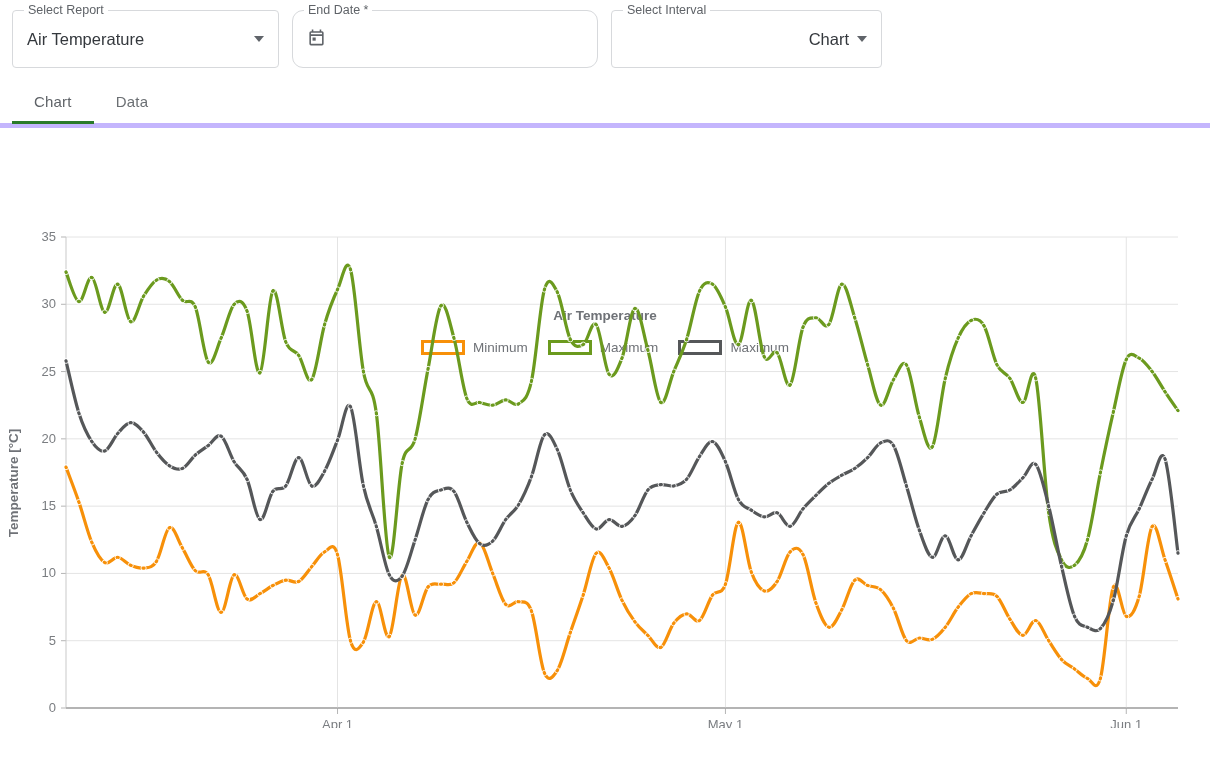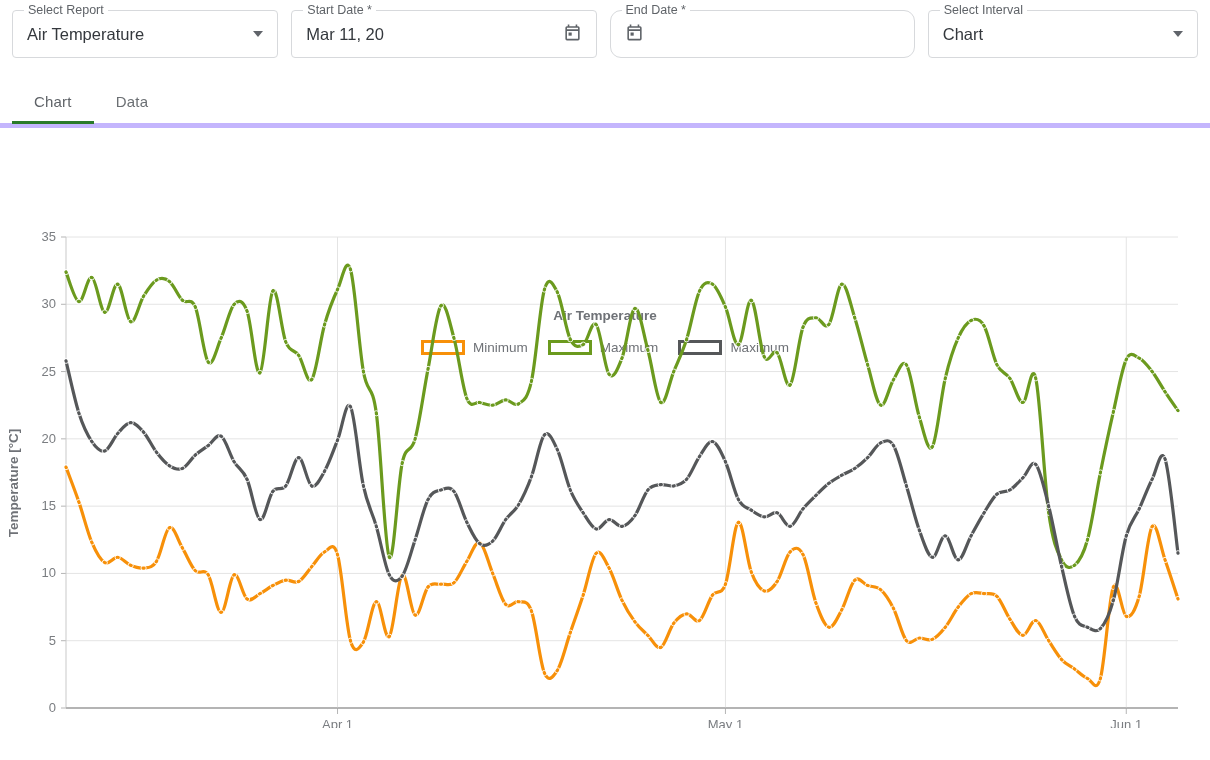--- a/index.html
+++ b/index.html
@@ -16,33 +16,33 @@
     display:flex;
     align-items:flex-start;
     gap:13px;
     padding:10px 12px 0 12px;
     height:78px;
     box-sizing:border-box;
     background:#fff;
   }
   .field{
     position:relative;
-    height:48px;
+    height:58px;
     box-sizing:border-box;
     border:1px solid #d7d9dc;
     border-radius:4px;
     background:#fff;
     display:flex;
     align-items:center;
     padding:0 14px;
   }
   .field.report{width:267px;}
   .field.start{width:306px;}
   .field.end{width:306px;border-radius:11px;}
-  .field.interval{width:271px;}
+  .field.interval{width:271px;text-align:right;}
   .field-legend{
     position:absolute;
     top:-8px;left:11px;
     background:#fff;
     padding:0 4px;
     font-size:12.5px;
     color:#5f6368;
     line-height:14px;
     white-space:nowrap;
   }
@@ -134,30 +134,20 @@
 <body>
 
 <div class="filter-bar">
 
   <div class="field report">
     <span class="field-legend">Select Report</span>
     <span class="field-value">Air Temperature</span>
     <span class="caret"></span>
   </div>
 
-  <div class="field start">
-    <span class="field-legend">Start Date *</span>
-    <span class="field-value">Mar 11, 20</span>
-    <span class="cal-icon">
-      <svg width="19" height="19" viewBox="0 0 24 24" aria-hidden="true">
-        <path fill="#5f6368" d="M19 4h-1V2h-2v2H8V2H6v2H5a2 2 0 0 0-2 2v14a2 2 0 0 0 2 2h14a2 2 0 0 0 2-2V6a2 2 0 0 0-2-2zm0 16H5V10h14v10zM5 8V6h14v2H5z"></path>
-        <rect x="7" y="12" width="4" height="4" fill="#5f6368"></rect>
-      </svg>
-    </span>
-  </div>
 
   <div class="field end">
     <span class="field-legend">End Date *</span>
     <span class="cal-icon">
       <svg width="19" height="19" viewBox="0 0 24 24" aria-hidden="true">
         <path fill="#5f6368" d="M19 4h-1V2h-2v2H8V2H6v2H5a2 2 0 0 0-2 2v14a2 2 0 0 0 2 2h14a2 2 0 0 0 2-2V6a2 2 0 0 0-2-2zm0 16H5V10h14v10zM5 8V6h14v2H5z"></path>
         <rect x="7" y="12" width="4" height="4" fill="#5f6368"></rect>
       </svg>
     </span>
   </div>

